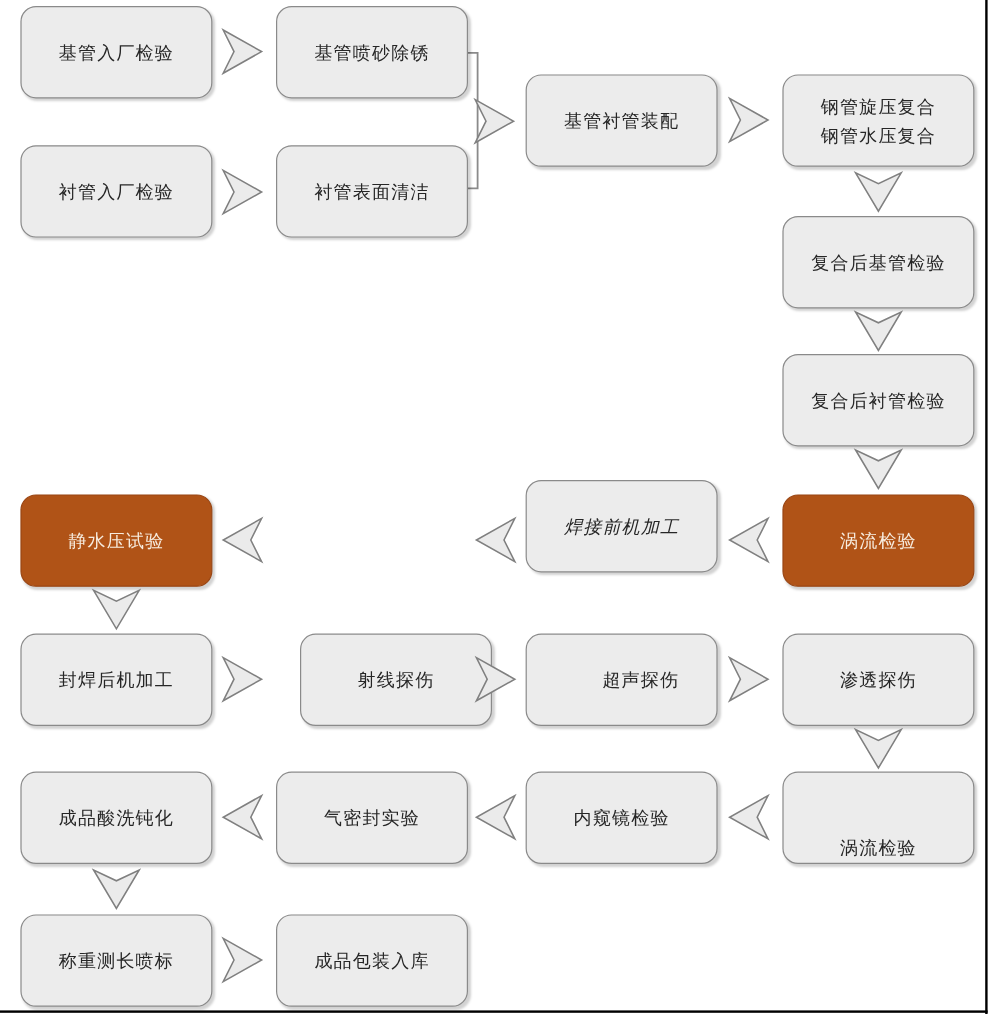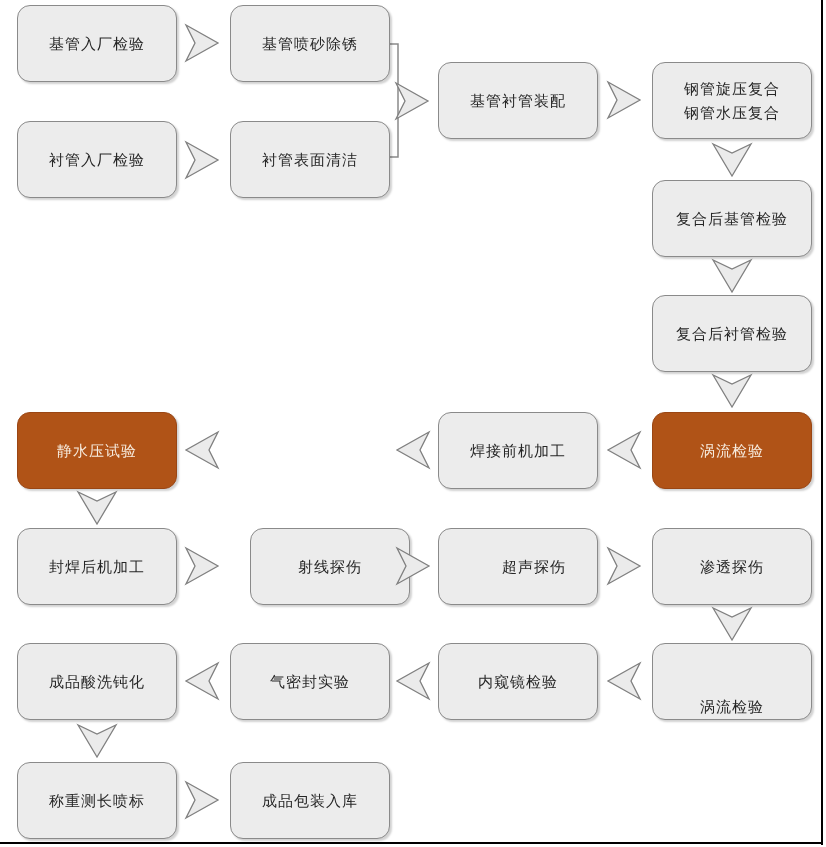--- a/index.html
+++ b/index.html
@@ -69,21 +69,21 @@
     </div>
     <div class="node" style="left: 652px; top: 180px; width: 160px; height: 77px;">
       <div>复合后基管检验</div>
     </div>
     <div class="node" style="left: 652px; top: 295px; width: 160px; height: 77px;">
       <div>复合后衬管检验</div>
     </div>
     <div class="node accent" style="left: 652px; top: 412px; width: 160px; height: 77px;">
       <div>涡流检验</div>
     </div>
-    <div class="node" style="left: 438px; top: 412px; width: 160px; height: 77px;">
+    <div class="node" style="left: 438px; top: 400px; width: 160px; height: 77px; font-style: italic;">
       <div>焊接前机加工</div>
     </div>
     <div class="node accent" style="left: 17px; top: 412px; width: 160px; height: 77px;">
       <div>静水压试验</div>
     </div>
     <div class="node" style="left: 17px; top: 528px; width: 160px; height: 77px;">
       <div>封焊后机加工</div>
     </div>
     <div class="node" style="left: 230px; top: 528px; width: 160px; height: 77px; margin-left: 20px;">
       <div>射线探伤</div>

